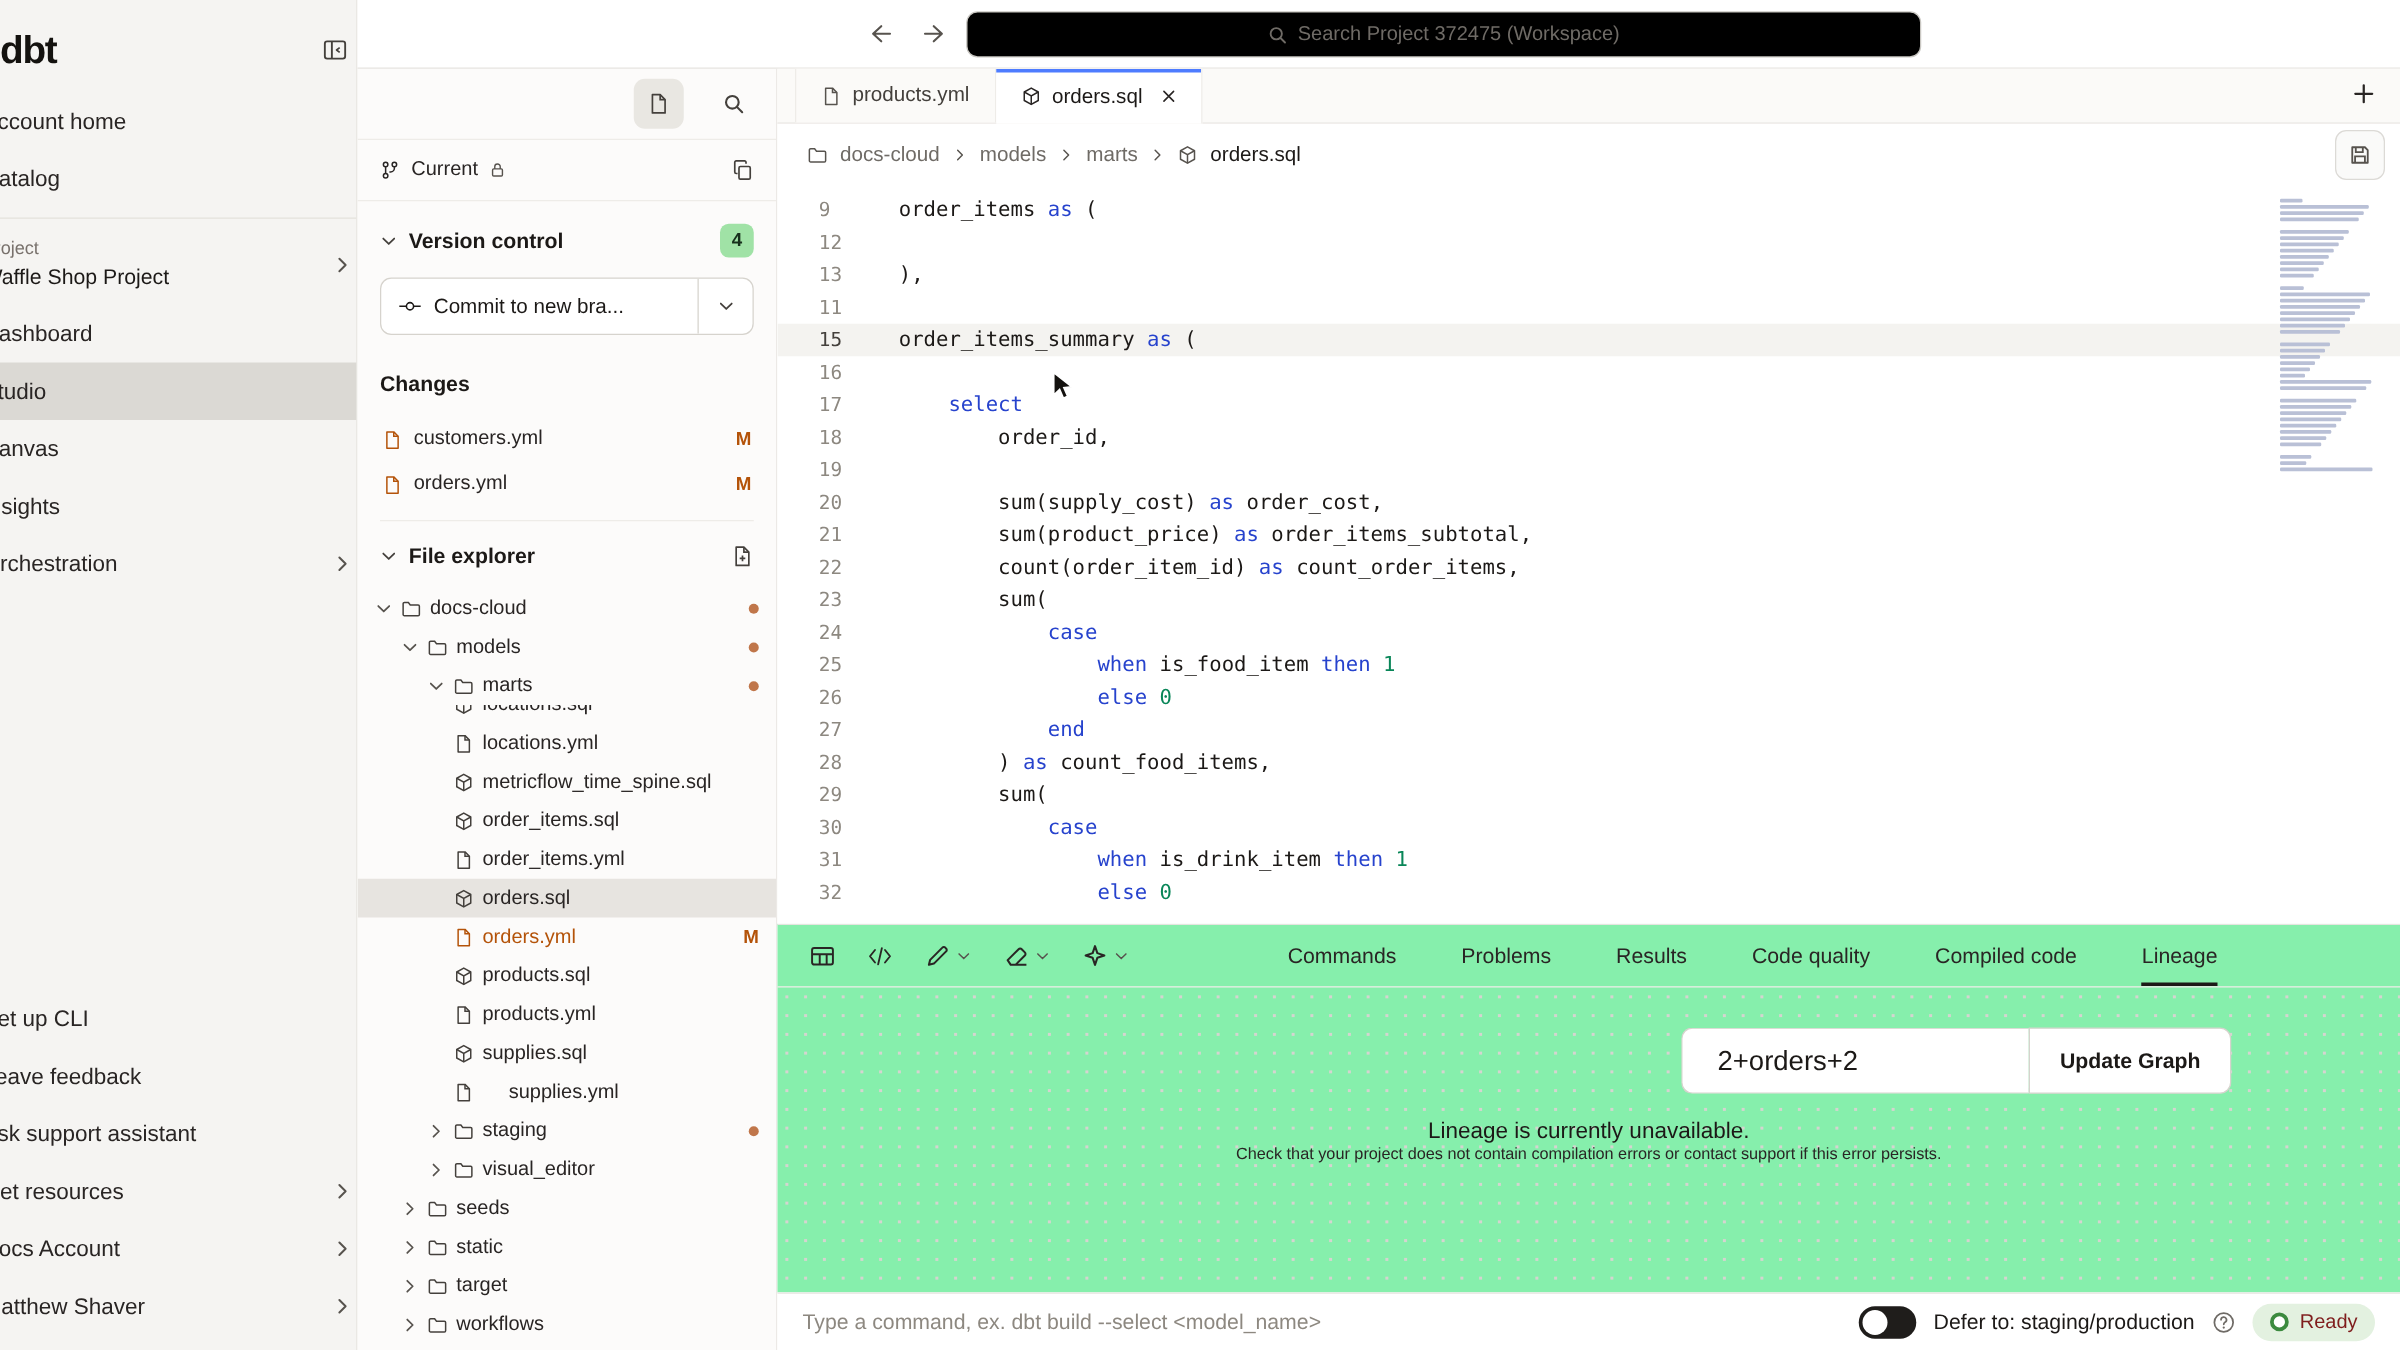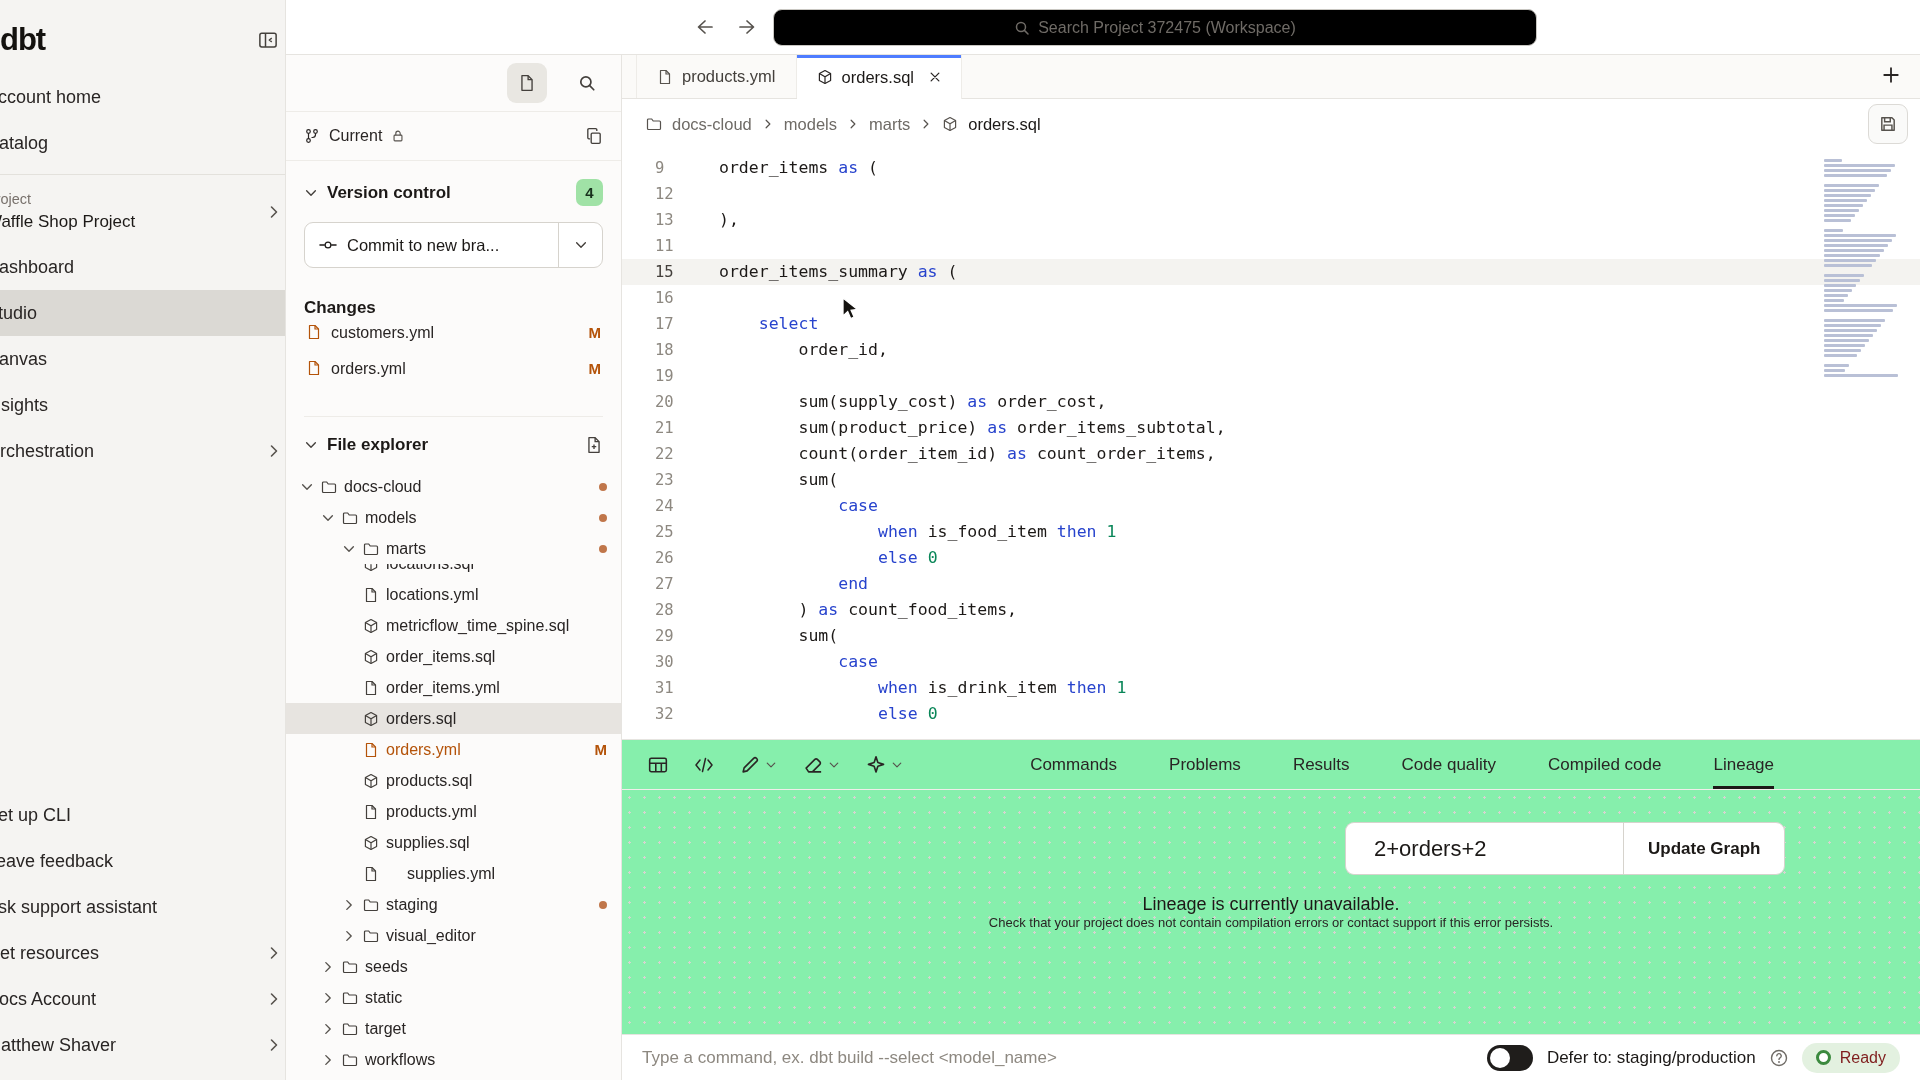--- a/index.html
+++ b/index.html
@@ -47,21 +47,21 @@
   .fp-current .copy{margin-left:auto;color:#44403c}
   .fp-section{padding:18px 18px 0;flex:none}
   .fp-header{display:flex;align-items:center;gap:9px;font-size:17px;font-weight:700;color:#1c1917}
   .fp-header .icon{color:#44403c}
   .badge{margin-left:auto;min-width:27px;height:27px;padding:0 6px;border-radius:7px;background:var(--badge-green-bg,#a0e2a6);color:#17301c;font-size:15px;display:flex;align-items:center;justify-content:center;font-weight:600}
   .commit-btn{margin-top:16px;height:46px;border:1px solid #d6d3cd;border-radius:9px;background:#fff;display:flex;align-items:stretch;overflow:hidden}
   .commit-main{flex:1;display:flex;align-items:center;gap:10px;padding:0 14px;font-size:16.5px;font-weight:500;color:#1c1917}
   .commit-caret{width:44px;border-left:1px solid #d6d3cd;display:flex;align-items:center;justify-content:center;color:#44403c}
   .changes-title{margin-top:30px;font-size:17px;font-weight:700}
   .changes-list{margin-top:6px}
-  .change-item{display:flex;align-items:flex-start;gap:9px;height:36px;font-size:16px;color:#292524;padding-left:2px;padding-right:2px}
+  .change-item{display:flex;align-items:flex-end;gap:9px;height:36px;font-size:16px;color:#292524;padding-left:2px;padding-right:2px}
   .change-item .icon{color:var(--modified-orange,#b45309)}
   .m-flag{margin-left:auto;color:var(--modified-orange,#b45309);font-size:15px;font-weight:600}
   .fp-divider{height:1px;background:#eeece8;margin-top:20px}
   .fe-header{padding:18px 18px 10px;flex:none;display:flex;align-items:center;gap:9px;font-size:17px;font-weight:700}
   .fe-header .icon{color:#44403c}
   .fe-newfile{margin-left:auto}
   .file-tree{flex:1;overflow:hidden;padding-top:6px}
   .tree-row{display:flex;align-items:center;height:31px;font-size:16px;color:#292524;gap:7px;padding-right:14px}
   .tree-row.selected{background:#e7e4e0}
   .tchev{color:#57534e}

